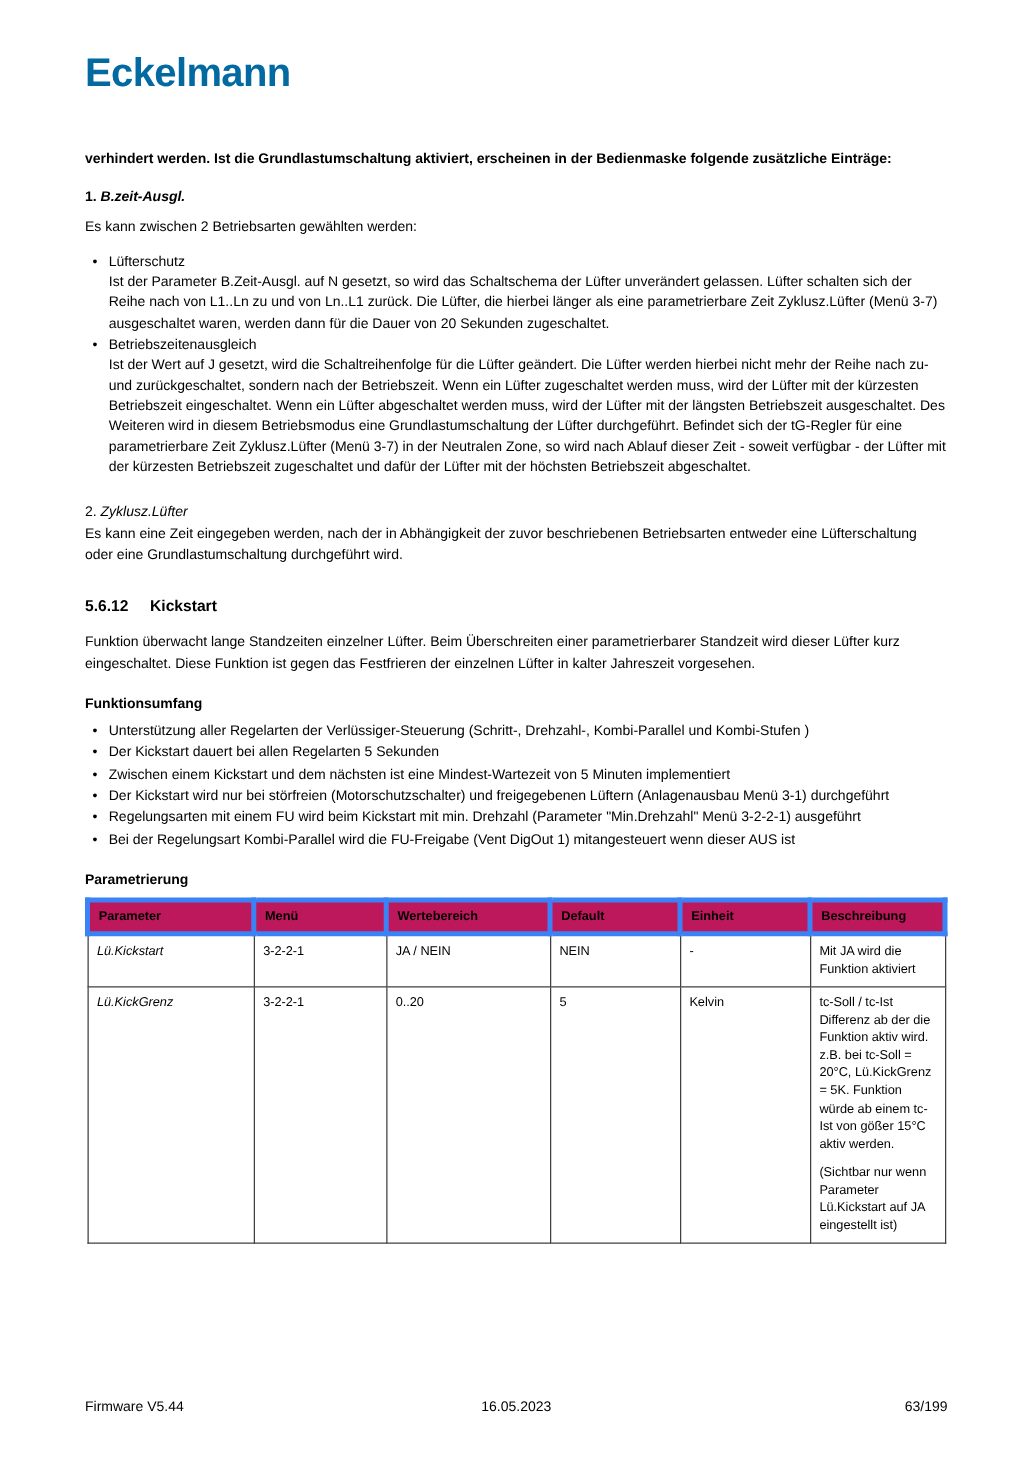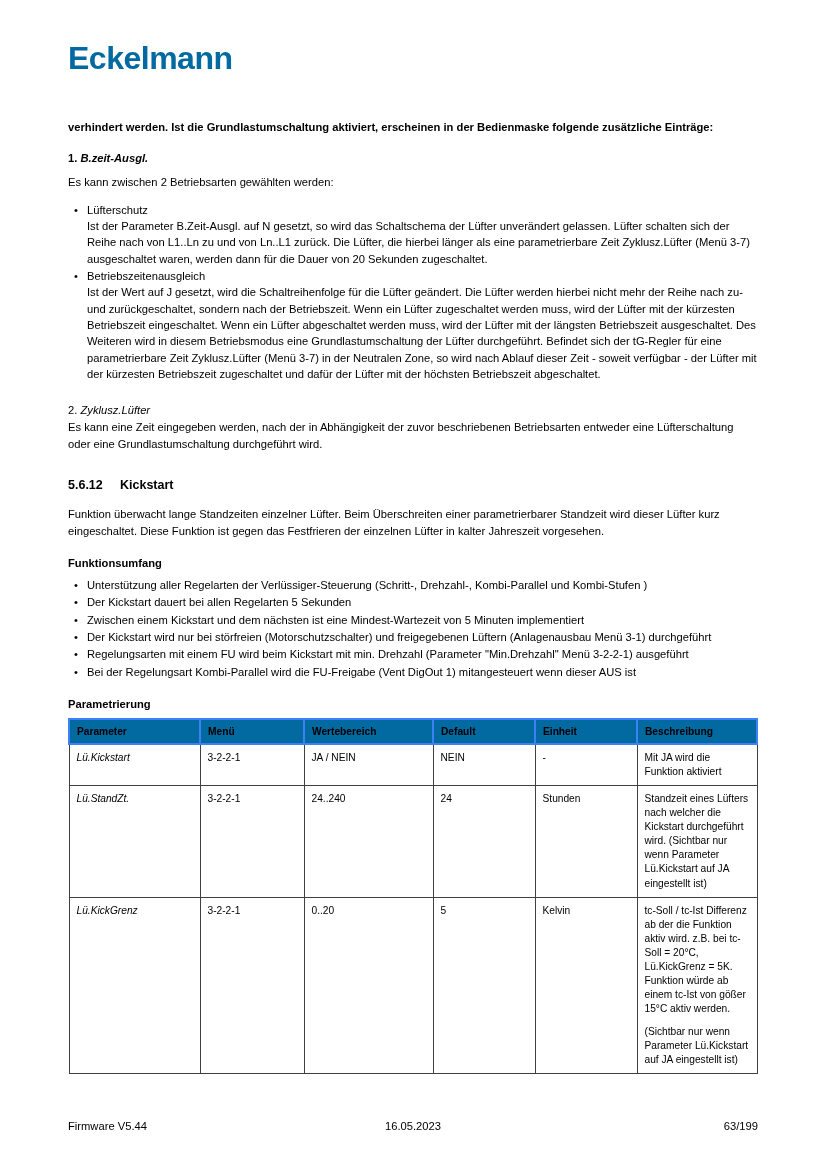--- a/index.html
+++ b/index.html
@@ -102,22 +102,22 @@
   em {
     font-style: italic;
   }
   table.params {
     border-collapse: collapse;
     width: 690px;
     margin-top: 8px;
     font-size: 10.2px;
   }
   table.params th {
-    background: #0369a1;
-    border: 2px solid #3b82f6;
+    background: #be185d;
+    border: 4px solid #3b82f6;
     text-align: left;
     font-weight: bold;
     padding: 6px 7px;
     vertical-align: top;
     font-size: 10.2px;
   }
   table.params td {
     border: 1px solid #404040;
     padding: 6px 7px;
     vertical-align: top;
@@ -228,28 +228,20 @@
       <tbody>
         <tr>
           <td class="p-name">Lü.Kickstart</td>
           <td>3-2-2-1</td>
           <td>JA / NEIN</td>
           <td>NEIN</td>
           <td>-</td>
           <td>Mit JA wird die Funktion aktiviert</td>
         </tr>
         <tr>
-          <td class="p-name">Lü.StandZt.</td>
-          <td>3-2-2-1</td>
-          <td>24..240</td>
-          <td>24</td>
-          <td>Stunden</td>
-          <td>Standzeit eines Lüfters nach welcher die Kickstart durchgeführt wird. (Sichtbar nur wenn Parameter Lü.Kickstart auf JA eingestellt ist)</td>
-        </tr>
-        <tr>
           <td class="p-name">Lü.KickGrenz</td>
           <td>3-2-2-1</td>
           <td>0..20</td>
           <td>5</td>
           <td>Kelvin</td>
           <td>
             <span>tc-Soll / tc-Ist Differenz ab der die Funktion aktiv wird. z.B. bei tc-Soll = 20°C, Lü.KickGrenz = 5K. Funktion würde ab einem tc-Ist von gößer 15°C aktiv werden.</span>
             <span class="cell-gap"></span>
             <span>(Sichtbar nur wenn Parameter Lü.Kickstart auf JA eingestellt ist)</span>
           </td>

